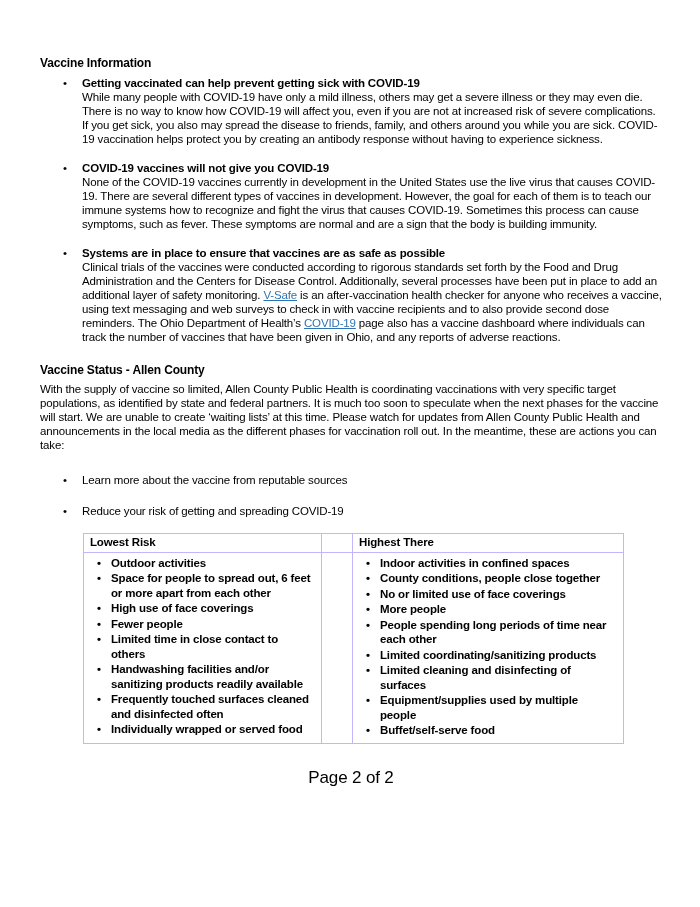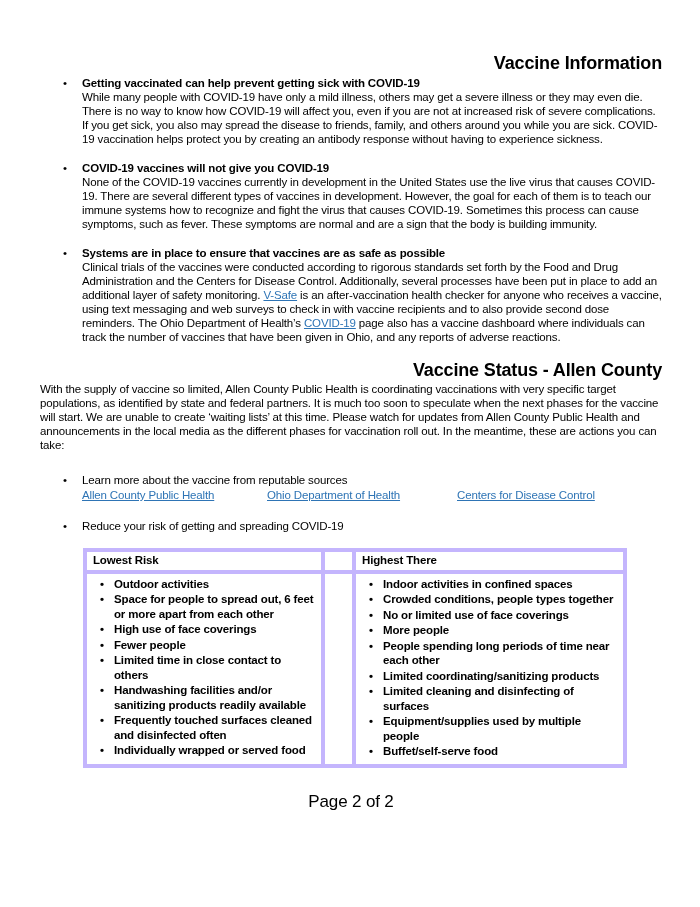--- a/index.html
+++ b/index.html
@@ -16,25 +16,24 @@
     letter-spacing: -0.15px;
     overflow: hidden;
   }
   .content {
     position: absolute;
     top: 54px;
     left: 40px;
     right: 38px;
   }
   .section-heading {
-    font-size: 18px;
+    font-size: 12px;
     line-height: 18px;
     font-weight: bold;
     margin: 0 0 3px 0;
-    text-align: right;
   }
   .section-heading.second { margin-top: 17px; }
   ul.bullet-list {
     list-style: none;
     margin: 0;
     padding: 0;
   }
   ul.bullet-list > li {
     position: relative;
     padding-left: 42px;
@@ -60,21 +59,21 @@
   table.risk-table {
     border-collapse: collapse;
     table-layout: fixed;
     width: 540px;
     margin: 13px 0 0 43px;
     font-size: 11.5px;
     line-height: 14.5px;
     letter-spacing: -0.15px;
   }
   table.risk-table th, table.risk-table td {
-    border: 4px solid #c4b5fd;
+    border: 1px solid #c4b5fd;
     padding: 1px 6px 2px 6px;
     vertical-align: top;
     text-align: left;
   }
   table.risk-table th { font-weight: bold; }
   ul.cell-list {
     list-style: none;
     margin: 2px 0 3px 0;
     padding: 0;
     font-weight: bold;
@@ -119,25 +118,20 @@
       </li>
     </ul>
 
     <h1 class="section-heading second">Vaccine Status - Allen County</h1>
 
     <p class="intro">With the supply of vaccine so limited, Allen County Public Health is coordinating vaccinations with very specific target populations, as identified by state and federal partners. It is much too soon to speculate when the next phases for the vaccine will start. We are unable to create ‘waiting lists’ at this time.  Please watch for updates from Allen County Public Health and announcements in the local media as the different phases for vaccination roll out. In the meantime, these are actions you can take:</p>
 
     <ul class="bullet-list action-list">
       <li class="first">
         <div>Learn more about the vaccine from reputable sources</div>
-        <div class="links-row">
-          <span class="link-slot-1"><a class="doc-link">Allen County Public Health</a></span>
-          <span class="link-slot-2"><a class="doc-link">Ohio Department of Health</a></span>
-          <span><a class="doc-link">Centers for Disease Control</a></span>
-        </div>
       </li>
       <li>
         <div>Reduce your risk of getting and spreading COVID-19</div>
       </li>
     </ul>
 
     <table class="risk-table">
       <colgroup>
         <col style="width:238px">
         <col style="width:31px">
@@ -159,21 +153,21 @@
             <li>Limited time in close contact to others</li>
             <li>Handwashing facilities and/or sanitizing products readily available</li>
             <li>Frequently touched surfaces cleaned and disinfected often</li>
             <li>Individually wrapped or served food</li>
           </ul>
         </td>
         <td></td>
         <td>
           <ul class="cell-list">
             <li>Indoor activities in confined spaces</li>
-            <li>Crowded conditions, people types together</li>
+            <li>County conditions, people close together</li>
             <li>No or limited use of face coverings</li>
             <li>More people</li>
             <li>People spending long periods of time near each other</li>
             <li>Limited coordinating/sanitizing products</li>
             <li>Limited cleaning and disinfecting of surfaces</li>
             <li>Equipment/supplies used by multiple people</li>
             <li>Buffet/self-serve food</li>
           </ul>
         </td>
       </tr>

